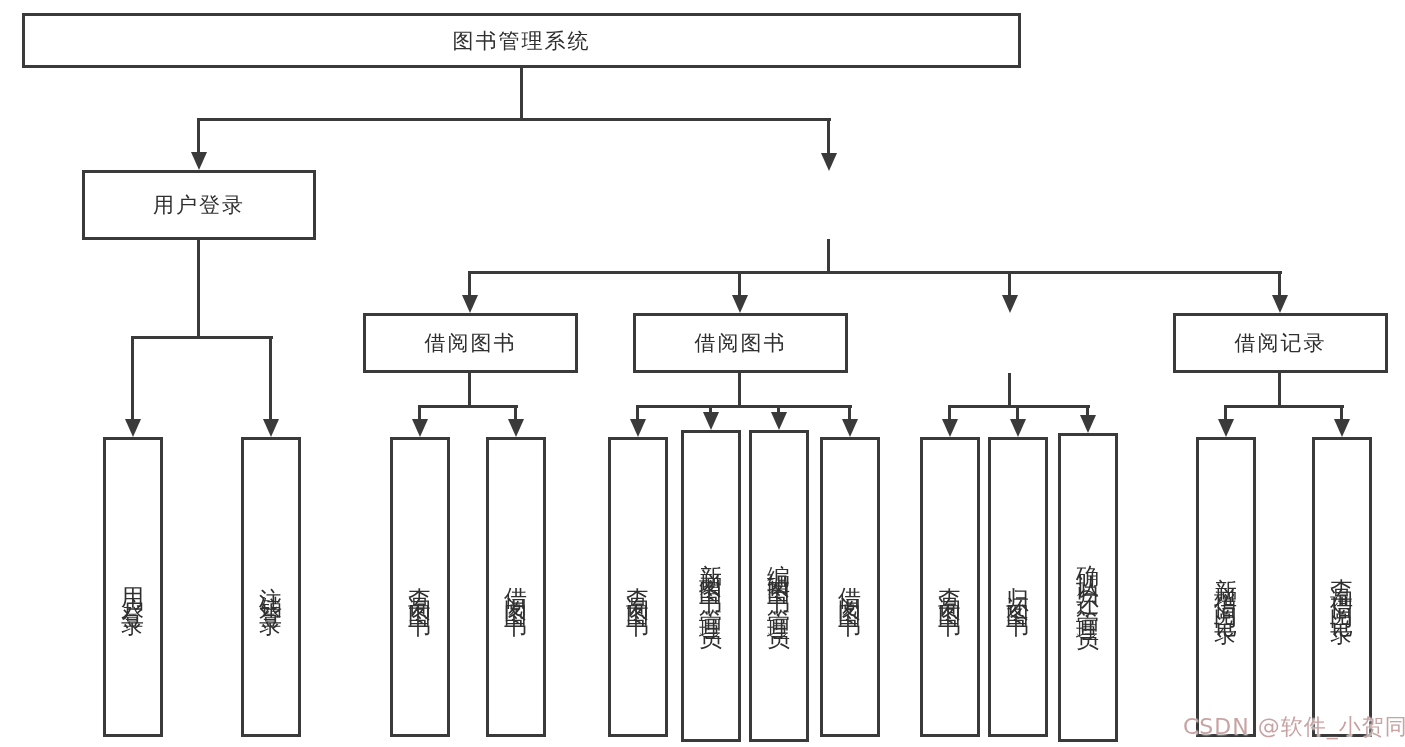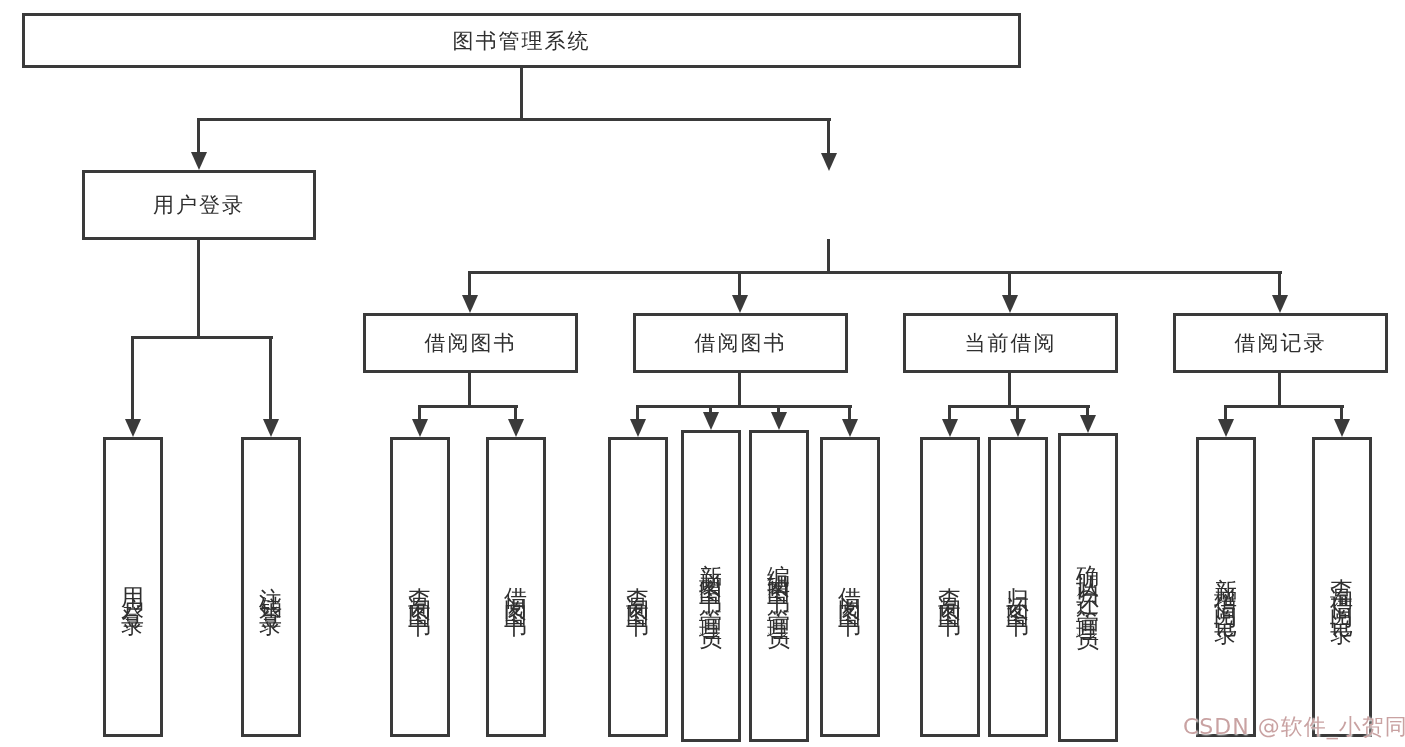--- a/index.html
+++ b/index.html
@@ -72,23 +72,20 @@
   <div class="line" style="left:1008px;top:271px;width:3px;height:24px;"></div>
   <div class="arr" style="left:1002px;top:295px;"></div>
   <div class="line" style="left:1278px;top:271px;width:3px;height:24px;"></div>
   <div class="arr" style="left:1272px;top:295px;"></div>
 
   <div class="box" style="left:363px;top:313px;width:209px;height:54px;">
     <span>借阅图书</span>
   </div>
   <div class="box" style="left:633px;top:313px;width:209px;height:54px;">
     <span>借阅图书</span>
-  </div>
-  <div class="box" style="left:903px;top:313px;width:209px;height:54px;">
-    <span>当前借阅</span>
   </div>
   <div class="box" style="left:1173px;top:313px;width:209px;height:54px;">
     <span>借阅记录</span>
   </div>
 
   <div class="line" style="left:468px;top:373px;width:3px;height:32px;"></div>
   <div class="line" style="left:418px;top:405px;width:100px;height:3px;"></div>
   <div class="line" style="left:418px;top:405px;width:3px;height:14px;"></div>
   <div class="arr" style="left:412px;top:419px;"></div>
   <div class="line" style="left:514px;top:405px;width:3px;height:14px;"></div>

